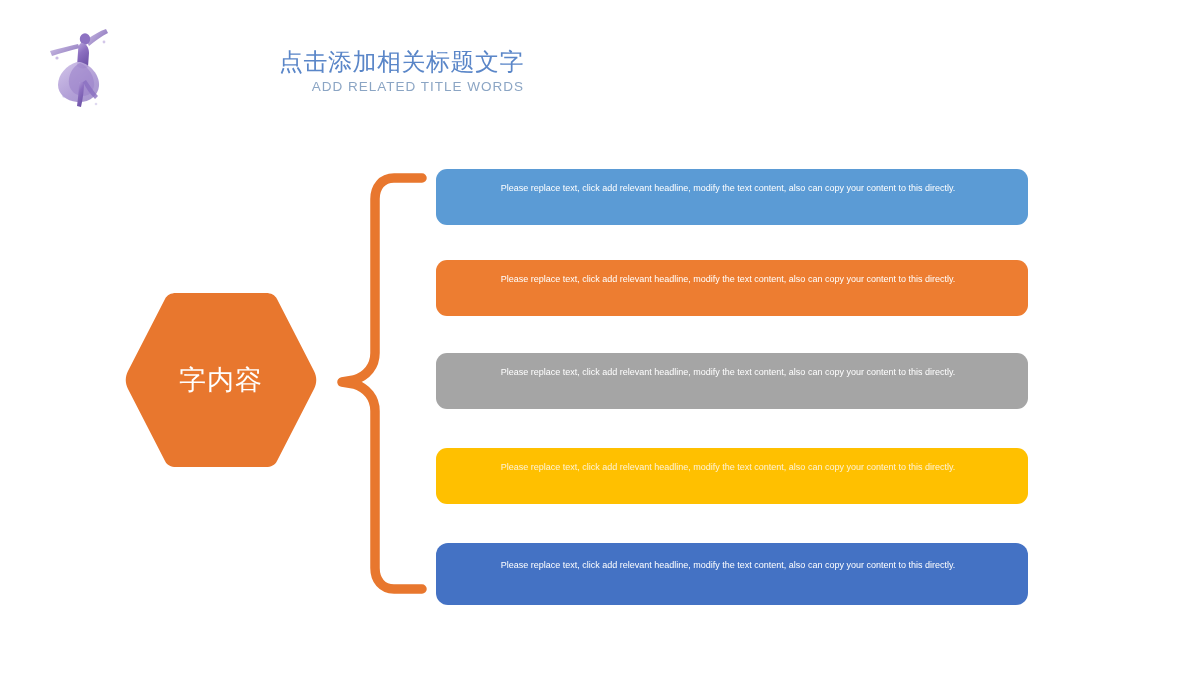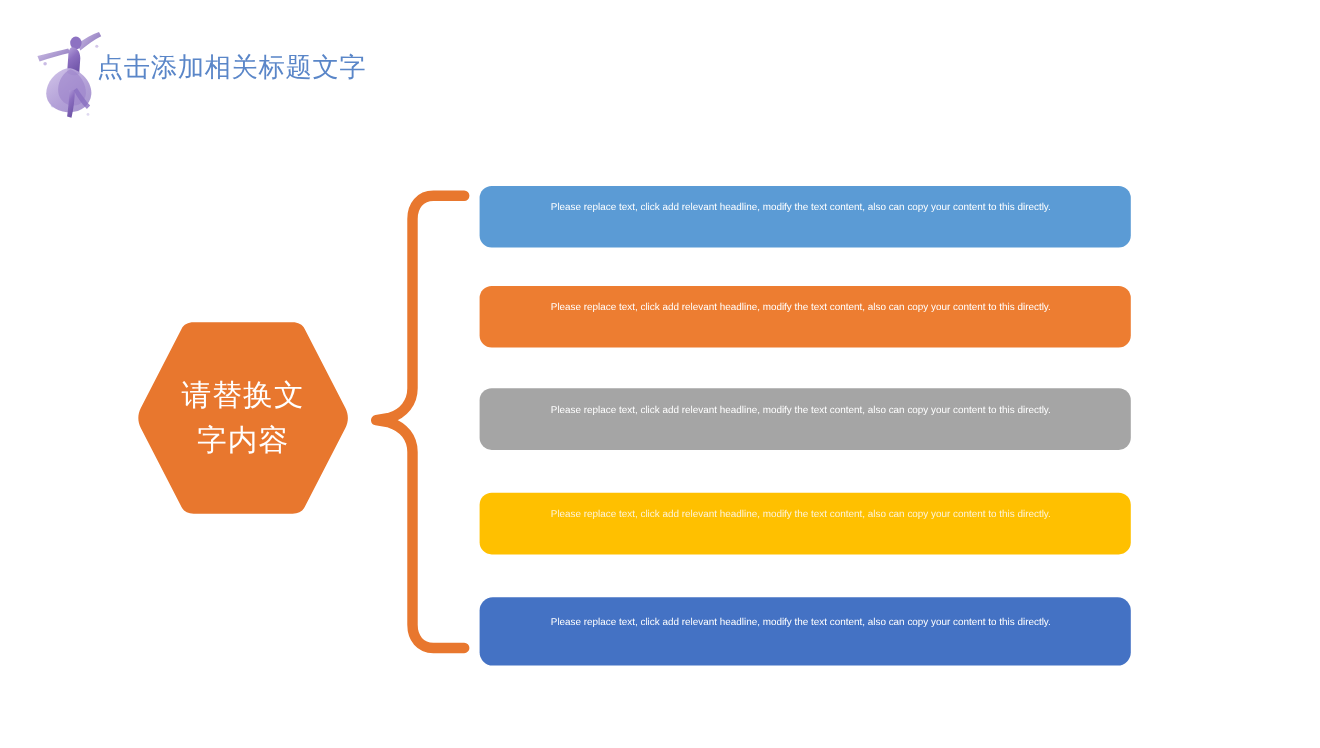--- a/index.html
+++ b/index.html
@@ -14,24 +14,25 @@
     position: relative;
     width: 1200px;
     height: 680px;
     background: #ffffff;
     overflow: hidden;
   }
 
   
   .header {
     position: absolute;
-    left: 0;
+    left: 16px;
     top: 0;
     width: 560px;
     height: 120px;
+    text-align: right;
   }
   .logo-mark {
     position: absolute;
     left: 28px;
     top: 22px;
     width: 72px;
     height: 88px;
   }
   .header-text {
     position: absolute;
@@ -172,29 +173,29 @@
         <path d="M42 58 C46 64 50 70 54 74 L51 77 C46 72 42 66 39 60 Z" fill="#8a6fc0" opacity="0.8"></path>
 
         <circle cx="13" cy="36" r="1.6" fill="#a78fd4" opacity="0.6"></circle>
         <circle cx="60" cy="20" r="1.4" fill="#a78fd4" opacity="0.5"></circle>
         <circle cx="20" cy="74" r="1.8" fill="#b0a0da" opacity="0.45"></circle>
         <circle cx="52" cy="82" r="1.3" fill="#b0a0da" opacity="0.4"></circle>
       </svg>
     </div>
     <div class="header-text">
       <div class="title-cn">点击添加相关标题文字</div>
+      <div class="title-en">ADD RELATED TITLE WORDS</div>
     </div>
   </div>
 
   <div class="hex-wrap">
     <svg class="hex-svg" viewBox="0 0 194 178" width="194" height="178">
       <path d="M52 2 L142 2 C147 2 151 4 153 8 L190 80 C193 86 193 92 190 98 L153 170 C151 174 147 176 142 176 L52 176 C47 176 43 174 41 170 L4 98 C1 92 1 86 4 80 L41 8 C43 4 47 2 52 2 Z" fill="#E8772E"></path>
     </svg>
     <div class="hex-label">
-      <span>请替换文</span>
       <span>字内容</span>
     </div>
   </div>
 
   <div class="brace">
     <svg viewBox="0 0 100 432" width="100" height="432" aria-hidden="true">
       <path d="M92 10 L64 10 C52 10 45 19 45 31 L45 185 C45 198 37 208 24 212 L12 214 L24 216 C37 220 45 230 45 243 L45 400 C45 412 52 421 64 421 L92 421" fill="none" stroke="#E8772E" stroke-width="9.5" stroke-linecap="round" stroke-linejoin="round"></path>
     </svg>
   </div>
 

